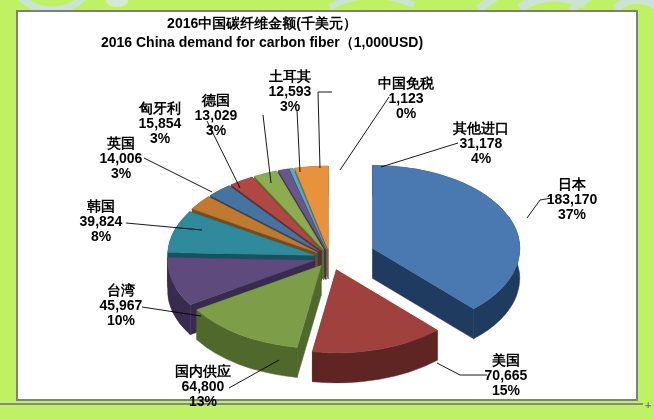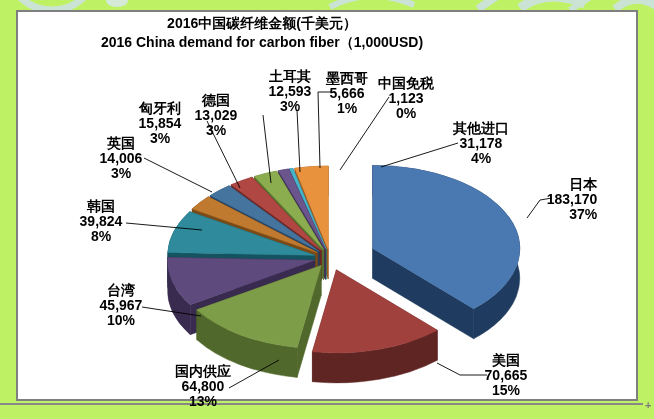--- a/index.html
+++ b/index.html
@@ -124,21 +124,21 @@
       <polyline points="144,158 212,192" fill="none" stroke="#000" stroke-width="0.9"></polyline>
       <polyline points="207,121 240,188" fill="none" stroke="#000" stroke-width="0.9"></polyline>
       <polyline points="263,115 271,183" fill="none" stroke="#000" stroke-width="0.9"></polyline>
       <polyline points="297,110 300,172" fill="none" stroke="#000" stroke-width="0.9"></polyline>
       <polyline points="332,92 318,92 320,168" fill="none" stroke="#000" stroke-width="0.9"></polyline>
       <polyline points="389,97 340,170" fill="none" stroke="#000" stroke-width="0.9"></polyline>
       <polyline points="458,143 381,167" fill="none" stroke="#000" stroke-width="0.9"></polyline>
     </svg>
 
   <div id="label-layer">
-      <div class="slice-label" style="left: 572px; top: 177px; text-align: right;">
+      <div class="slice-label" style="left: 572px; top: 177px;">
         <div>日本</div>
         <div>183,170</div>
         <div>37%</div>
       </div>
       <div class="slice-label" style="left: 506px; top: 353px;">
         <div>美国</div>
         <div>70,665</div>
         <div>15%</div>
       </div>
       <div class="slice-label" style="left: 203px; top: 364px;">
@@ -169,25 +169,20 @@
       <div class="slice-label" style="left: 216px; top: 93px;">
         <div>德国</div>
         <div>13,029</div>
         <div>3%</div>
       </div>
       <div class="slice-label" style="left: 290px; top: 69px;">
         <div>土耳其</div>
         <div>12,593</div>
         <div>3%</div>
       </div>
-      <div class="slice-label" style="left: 347px; top: 71px;">
-        <div>墨西哥</div>
-        <div>5,666</div>
-        <div>1%</div>
-      </div>
       <div class="slice-label" style="left: 406px; top: 76px;">
         <div>中国免税</div>
         <div>1,123</div>
         <div>0%</div>
       </div>
       <div class="slice-label" style="left: 481px; top: 121px;">
         <div>其他进口</div>
         <div>31,178</div>
         <div>4%</div>
       </div>

